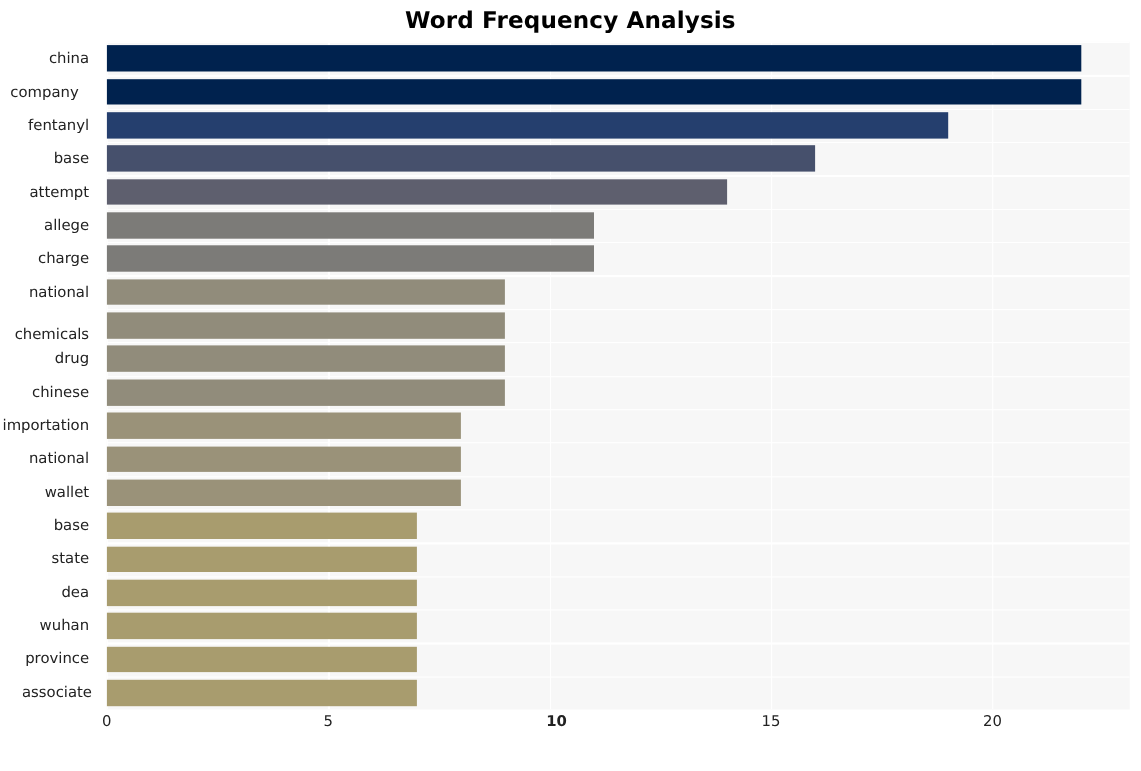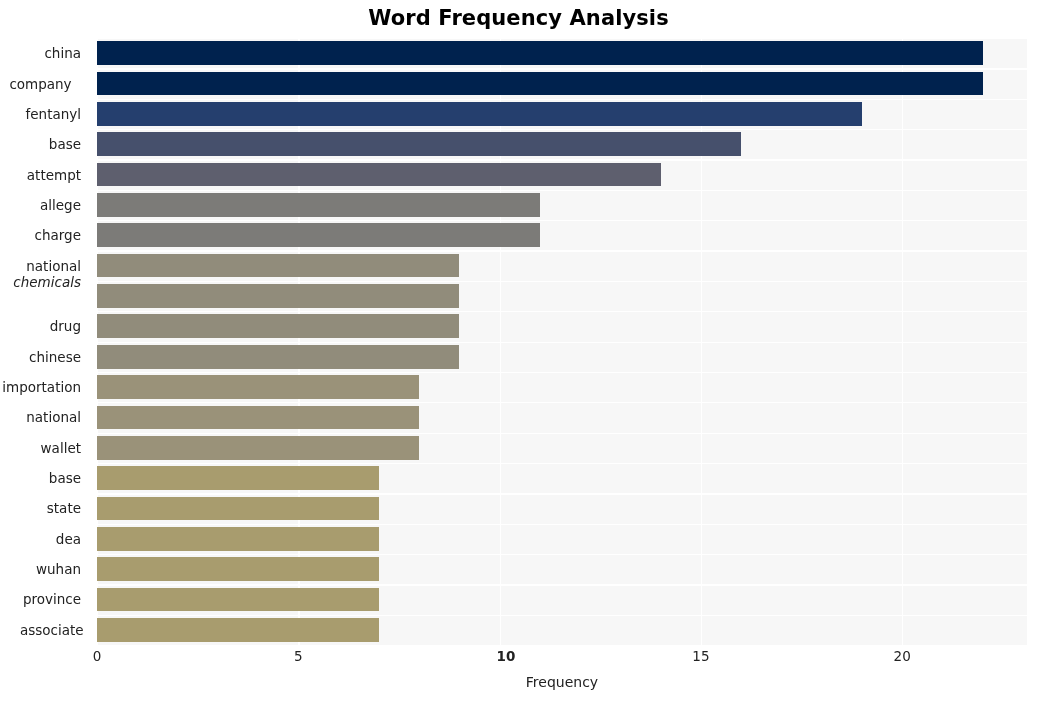--- a/index.html
+++ b/index.html
@@ -227,36 +227,35 @@
 
   <div id="ytick-layer">
       <div class="ytick" style="top: 6.175px; height: 18px; line-height: 18px;">china</div>
       <div class="ytick" style="top: 36.525px; height: 18px; line-height: 18px; text-align: center;">company</div>
       <div class="ytick" style="top: 66.875px; height: 18px; line-height: 18px;">fentanyl</div>
       <div class="ytick" style="top: 97.225px; height: 18px; line-height: 18px;">base</div>
       <div class="ytick" style="top: 127.575px; height: 18px; line-height: 18px;">attempt</div>
       <div class="ytick" style="top: 157.925px; height: 18px; line-height: 18px;">allege</div>
       <div class="ytick" style="top: 188.275px; height: 18px; line-height: 18px;">charge</div>
       <div class="ytick" style="top: 218.625px; height: 18px; line-height: 18px;">national</div>
-      <div class="ytick" style="top: 235px; height: 18px; line-height: 18px; font-style: italic;">chemicals</div>
+      <div class="ytick" style="top: 257px; height: 18px; line-height: 18px;">chemicals</div>
       <div class="ytick" style="top: 279.325px; height: 18px; line-height: 18px;">drug</div>
       <div class="ytick" style="top: 309.675px; height: 18px; line-height: 18px;">chinese</div>
       <div class="ytick" style="top: 340.025px; height: 18px; line-height: 18px;">importation</div>
       <div class="ytick" style="top: 370.375px; height: 18px; line-height: 18px;">national</div>
       <div class="ytick" style="top: 400.725px; height: 18px; line-height: 18px;">wallet</div>
       <div class="ytick" style="top: 431.075px; height: 18px; line-height: 18px;">base</div>
       <div class="ytick" style="top: 461.425px; height: 18px; line-height: 18px;">state</div>
       <div class="ytick" style="top: 491.775px; height: 18px; line-height: 18px;">dea</div>
       <div class="ytick" style="top: 522.125px; height: 18px; line-height: 18px;">wuhan</div>
       <div class="ytick" style="top: 552.475px; height: 18px; line-height: 18px;">province</div>
       <div class="ytick" style="top: 582.825px; height: 18px; line-height: 18px; padding-left: 20px;">associate</div>
     </div>
   <div id="xtick-layer">
       <div class="xtick" style="left: 0px;">0</div>
       <div class="xtick" style="left: 201.299px;">5</div>
       <div class="xtick" style="left: 409px; font-weight: bold;">10</div>
       <div class="xtick" style="left: 603.896px;">15</div>
       <div class="xtick" style="left: 805.195px;">20</div>
     </div>
 
-  <div id="xaxis-label">Frequency</div>
 
 </div>
 
 </body></html>

